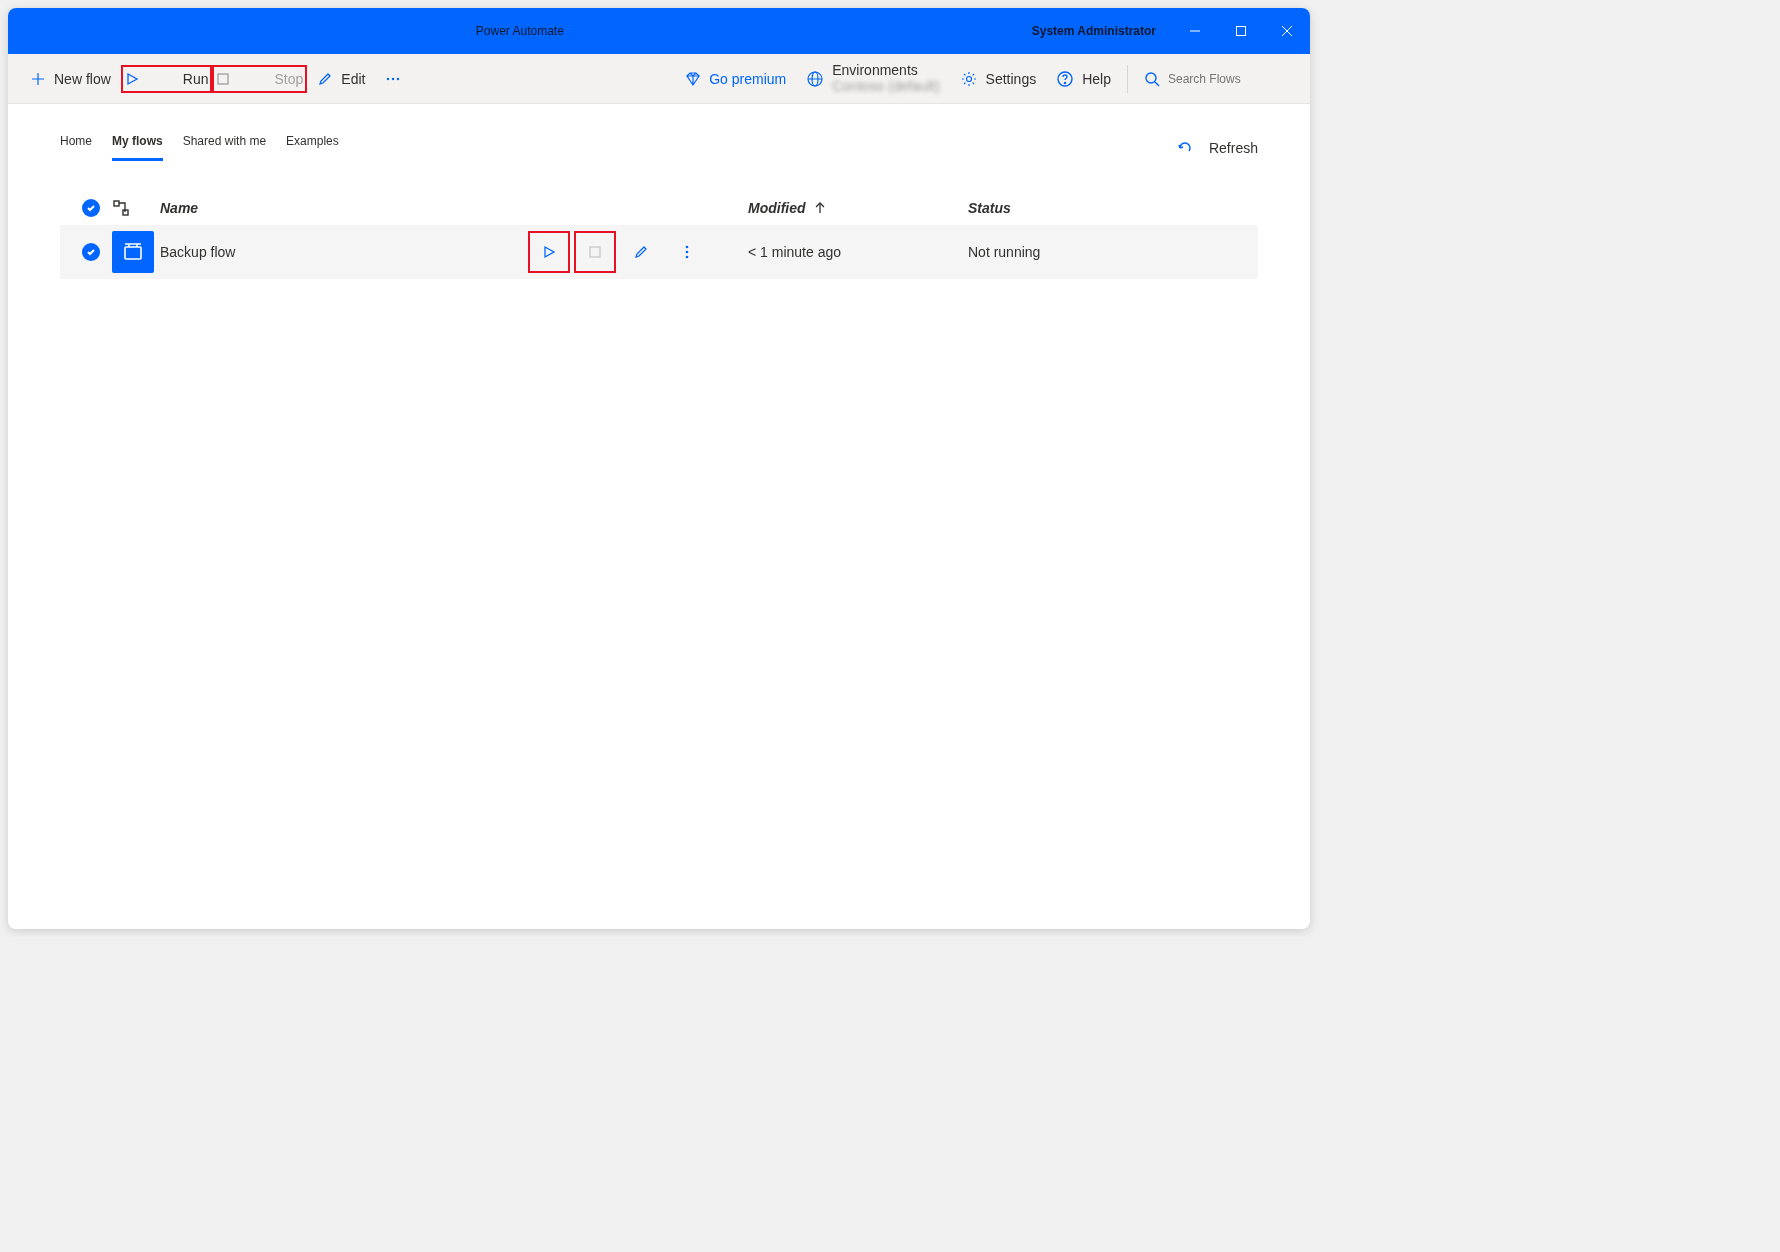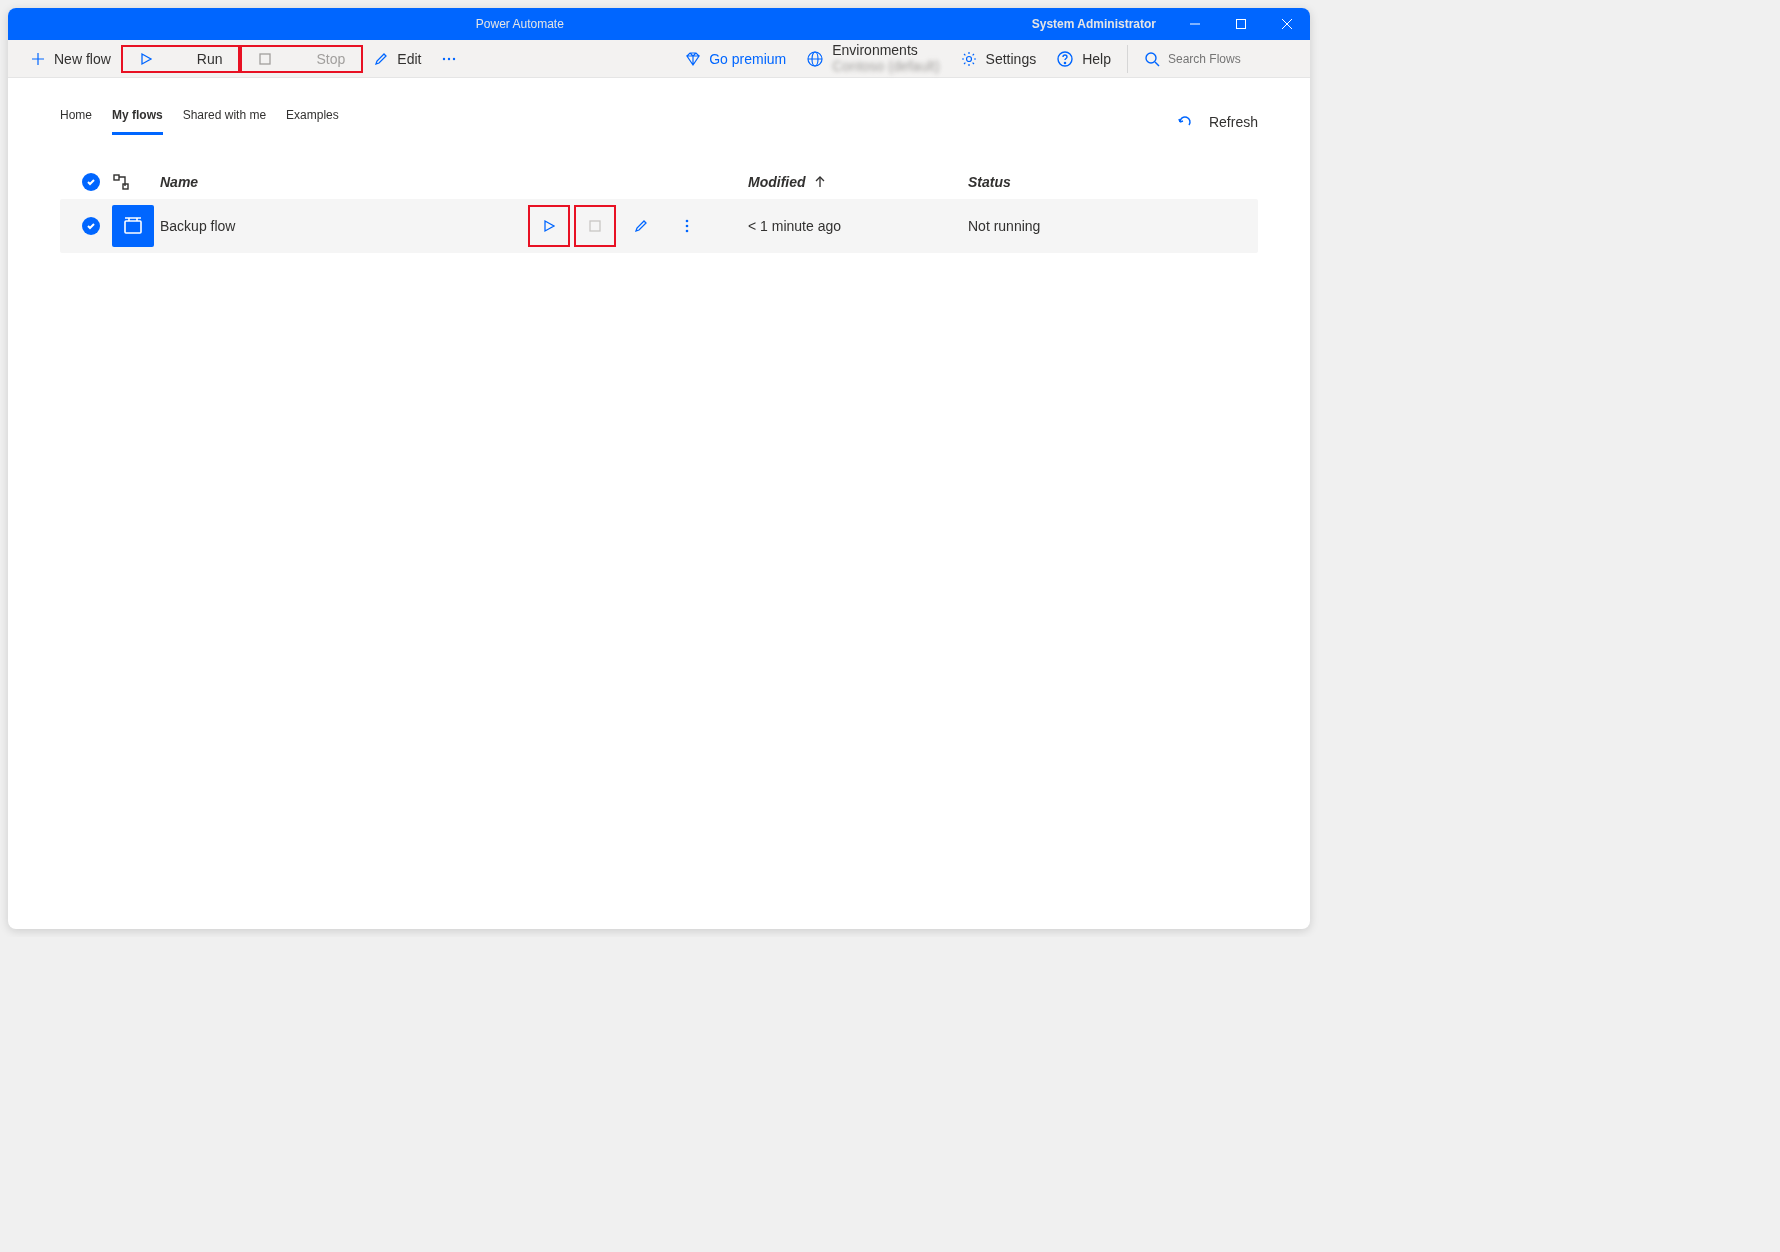--- a/index.html
+++ b/index.html
@@ -1,33 +1,33 @@
 <!DOCTYPE html>
 <html><head>
 <meta charset="utf-8">
 <style>
 * { box-sizing: border-box; margin: 0; padding: 0; font-family: "Segoe UI", sans-serif; }
 body { background: #f0f0f0; padding: 8px; }
 .window { width: 1302px; height: 921px; background: #fff; border-radius: 8px; overflow: hidden; box-shadow: 0 2px 10px rgba(0,0,0,0.15); display: flex; flex-direction: column; }
 
 
-.titlebar { height: 32px; background: #0066FF; display: flex; align-items: center; color: #e5e5e5; font-size: 12px; }
+.titlebar { height: 46px; background: #0066FF; display: flex; align-items: center; color: #0f172a; font-size: 12px; }
 .titlebar .title { flex: 1; text-align: center; }
 .titlebar .user { font-weight: 600; padding-right: 16px; }
 .titlebar .win-btn { width: 46px; height: 32px; display: flex; align-items: center; justify-content: center; }
 .titlebar .win-btn svg { stroke: #fff; fill: none; }
 
 
-.toolbar { height: 38px; background: #f3f2f1; border-bottom: 1px solid #e5e5e5; display: flex; align-items: center; padding: 0 12px; }
+.toolbar { height: 50px; background: #f3f2f1; border-bottom: 1px solid #e5e5e5; display: flex; align-items: center; padding: 0 12px; }
 .tb-btn { display: flex; align-items: center; gap: 8px; padding: 6px 10px; font-size: 14px; color: #323130; cursor: pointer; }
 .tb-btn.link { color: #0066FF; }
 .tb-btn.disabled { color: #a19f9d; }
 .tb-sep { width: 1px; height: 28px; background: #d6d6d6; margin: 0 6px; }
 .tb-spacer { flex: 1; }
-.highlight-red { border: 2px solid #e81123; padding: 4px 16px; gap: 44px; }
+.highlight-red { border: 2px solid #e81123; padding: 4px 2px; gap: 44px; }
 .env-block { display: flex; flex-direction: column; line-height: 1.1; font-size: 14px; }
 .env-block .env-name { color: #a19f9d; filter: blur(2px); }
 .search-input { border: none; background: transparent; font-size: 12px; color: #4d7c0f; outline: none; width: 120px; }
 
 
 .content { padding: 30px 52px; flex: 1; }
 .tabs-row { display: flex; align-items: center; }
 .tabs { display: flex; gap: 20px; font-size: 12px; color: #323130; }
 .tab { padding-bottom: 10px; cursor: pointer; }
 .tab.active { font-weight: 600; border-bottom: 3px solid #0066FF; }

